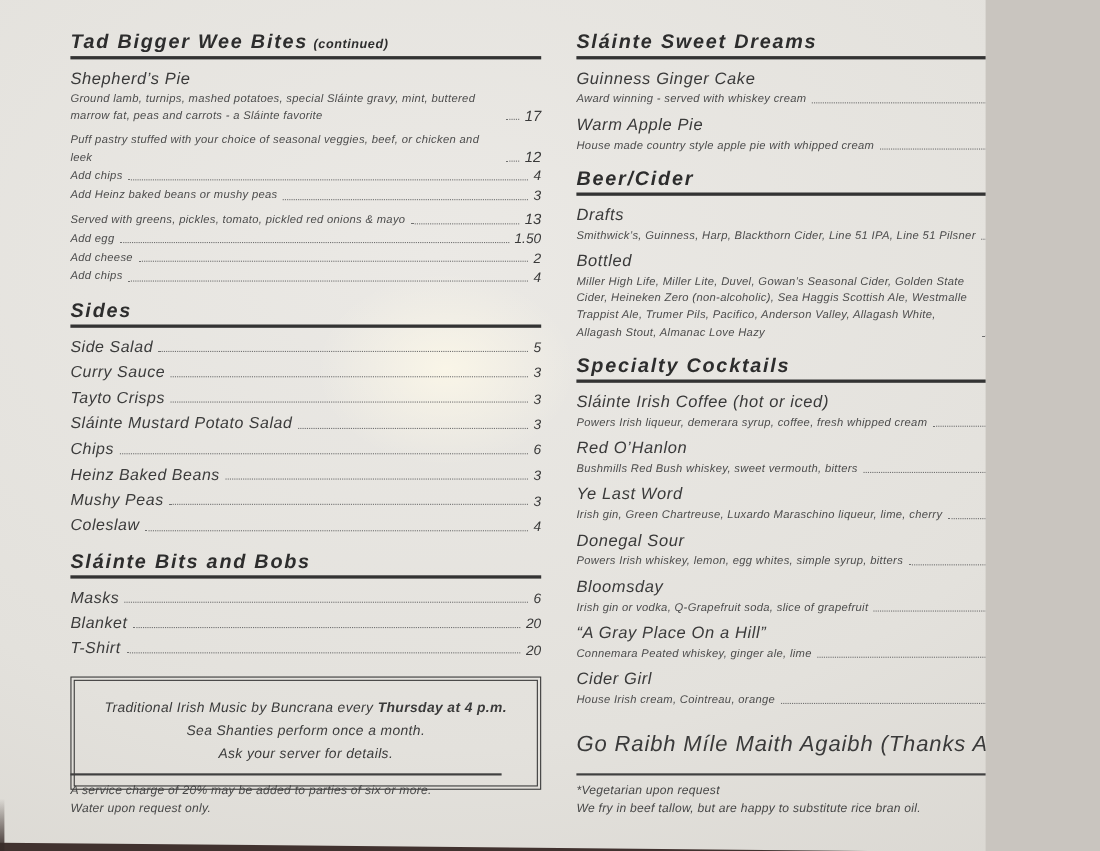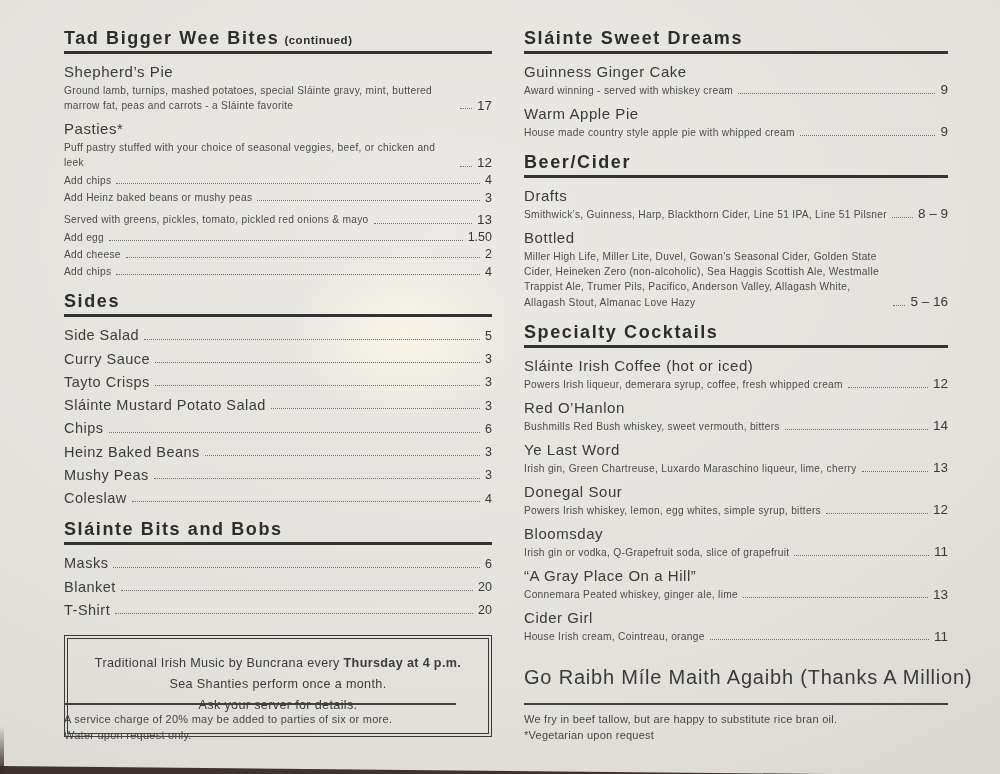--- a/index.html
+++ b/index.html
@@ -2,24 +2,25 @@
 <html><head>
 <meta charset="utf-8">
 <style>
   html,body{margin:0;padding:0;}
   body{
     width:1000px;height:774px;overflow:hidden;
     font-family:"Liberation Sans","DejaVu Sans",sans-serif;
     background:#c9c5bf;
   }
   .page{
-    position:relative;width:1000px;height:774px;overflow:hidden;
+    position:relative;width:896px;height:774px;overflow:hidden;
     background:
       radial-gradient(1400px 1000px at 44% 30%, #ebe9e5 0%, #e3e1dc 45%, #d6d3cd 78%, #c9c5be 100%);
     color:#3b3b3b;
+    font-style:italic;
   }
   .flash{
     position:absolute;left:288px;top:248px;width:235px;height:175px;
     background:radial-gradient(closest-side, rgba(255,250,233,0.75), rgba(255,250,233,0));
     pointer-events:none;
   }
   .col{position:absolute;top:28px;}
   .col-left{left:64px;width:428px;}
   .col-right{left:524px;width:424px;}
 
@@ -83,21 +84,20 @@
         <div class="sec-heading"><span class="sec-heading-main">Tad Bigger Wee Bites</span><span class="sec-heading-suffix">(continued)</span></div>
         <div class="menu-item">
           <div class="item-name">Shepherd’s Pie</div>
           <div class="price-row desc-row">
             <span class="desc">Ground lamb, turnips, mashed potatoes, special Sláinte gravy, mint, buttered marrow fat, peas and carrots - a Sláinte favorite</span>
             <span class="leader"></span>
             <span class="price price-lg">17</span>
           </div>
         </div>
         <div class="menu-item">
-          <div class="item-name">Pasties*</div>
           <div class="price-row desc-row">
             <span class="desc">Puff pastry stuffed with your choice of seasonal veggies, beef, or chicken and leek</span>
             <span class="leader"></span>
             <span class="price price-lg">12</span>
           </div>
           <div class="price-row addon-row">
             <span class="addon-name">Add chips</span>
             <span class="leader"></span>
             <span class="price price-md">4</span>
           </div>
@@ -300,19 +300,19 @@
     </div>
 
   <div class="col-footer footer-left">
     <div class="footer-rule"></div>
     <div class="footer-line">A service charge of 20% may be added to parties of six or more.</div>
     <div class="footer-line">Water upon request only.</div>
   </div>
 
   <div class="col-footer footer-right">
     <div class="footer-rule"></div>
+    <div class="footer-line">*Vegetarian upon request</div>
     <div class="footer-line">We fry in beef tallow, but are happy to substitute rice bran oil.</div>
-    <div class="footer-line">*Vegetarian upon request</div>
   </div>
 
   <div class="photo-bottom-band"></div>
   <div class="photo-left-edge"></div>
 </div>
 
 </body></html>

